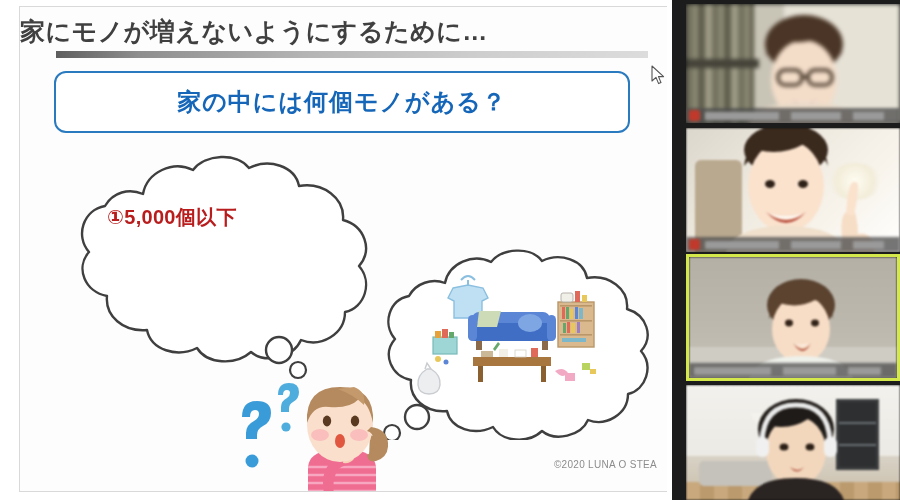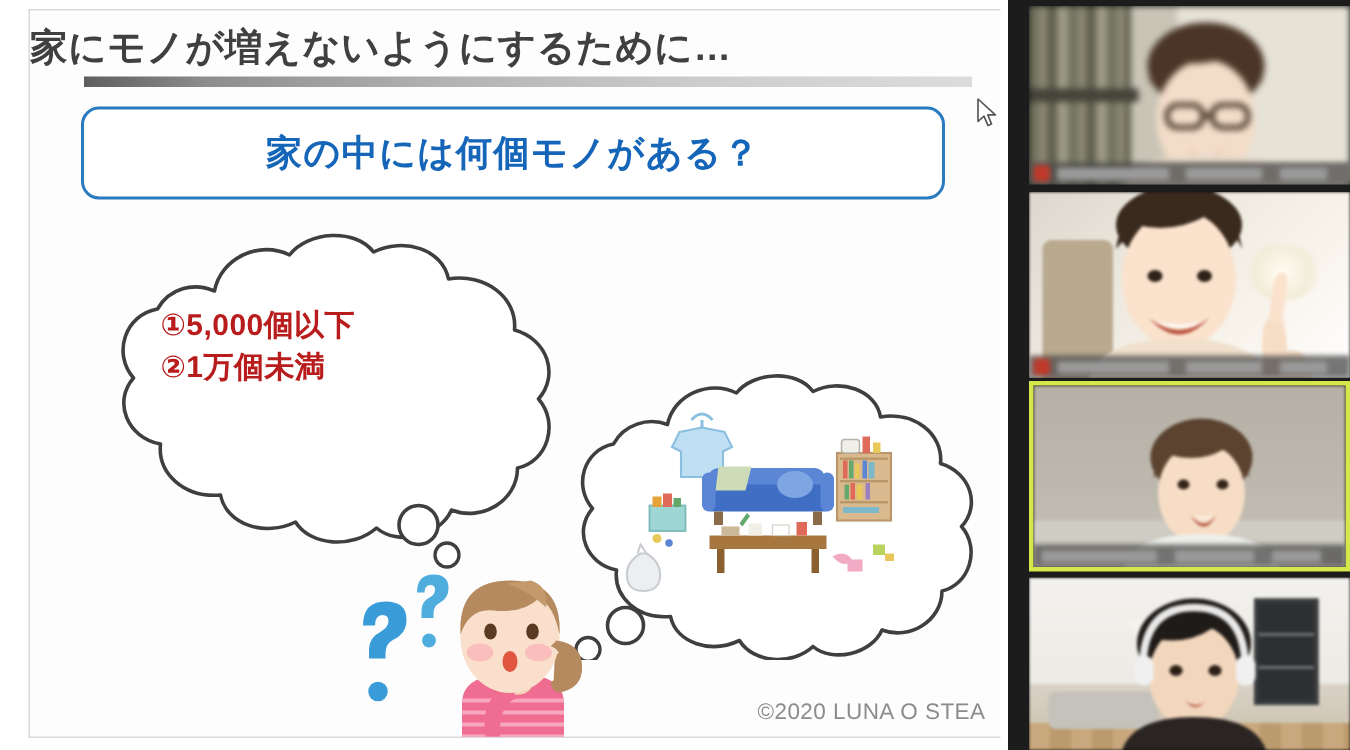--- a/index.html
+++ b/index.html
@@ -55,22 +55,22 @@
   
   #room-cloud{position:absolute;left:355px;top:238px;width:290px;height:195px;}
   #room-cloud svg{position:absolute;inset:0;}
 
   
   #girl{position:absolute;left:208px;top:358px;width:160px;height:128px;}
   #girl svg{position:absolute;inset:0;}
 
   
   #copyright{
-    position:absolute;right:10px;bottom:8px;
-    font-size:15px;color:#8c8c8c;letter-spacing:.3px;white-space:nowrap;
+    position:absolute;right:10px;bottom:21px;
+    font-size:10px;color:#8c8c8c;letter-spacing:.3px;white-space:nowrap;
   }
 
   
   #cursor{position:absolute;left:631px;top:58px;width:14px;height:20px;}
 
   
   #video-rail{
     position:relative;width:228px;height:500px;background:#1c1c1c;flex:0 0 228px;
   }
   .tile{position:absolute;left:14px;width:214px;overflow:hidden;background:#111;}
@@ -156,21 +156,20 @@
                      C280,182 256,196 236,188 C228,206 200,212 186,200
                      C170,214 142,212 132,196 C112,206 86,198 82,178
                      C58,180 40,164 42,144 C20,140 10,116 24,100
                      C10,84 18,58 40,54 C48,40 64,36 78,42 Z"></path>
           </g>
           <circle cx="214" cy="198" r="13" fill="#fff" stroke="#3f3f3f" stroke-width="2.4"></circle>
           <circle cx="233" cy="218" r="8" fill="#fff" stroke="#3f3f3f" stroke-width="2.2"></circle>
         </svg>
         <div id="answer-list">
           <div>①5,000個以下</div>
-          <div>②1万個未満</div>
         </div>
       </div>
 
       <div id="room-cloud">
         <svg viewBox="0 0 290 195" xmlns="http://www.w3.org/2000/svg">
           <path d="M70,38 C74,18 98,8 116,17 C127,3 156,1 167,16
                    C185,7 209,15 212,33 C234,29 254,44 252,64
                    C272,70 279,92 266,106 C279,121 271,145 253,149
                    C253,169 231,182 213,175 C206,191 180,197 167,186
                    C153,199 127,197 118,182 C99,191 76,184 72,166

